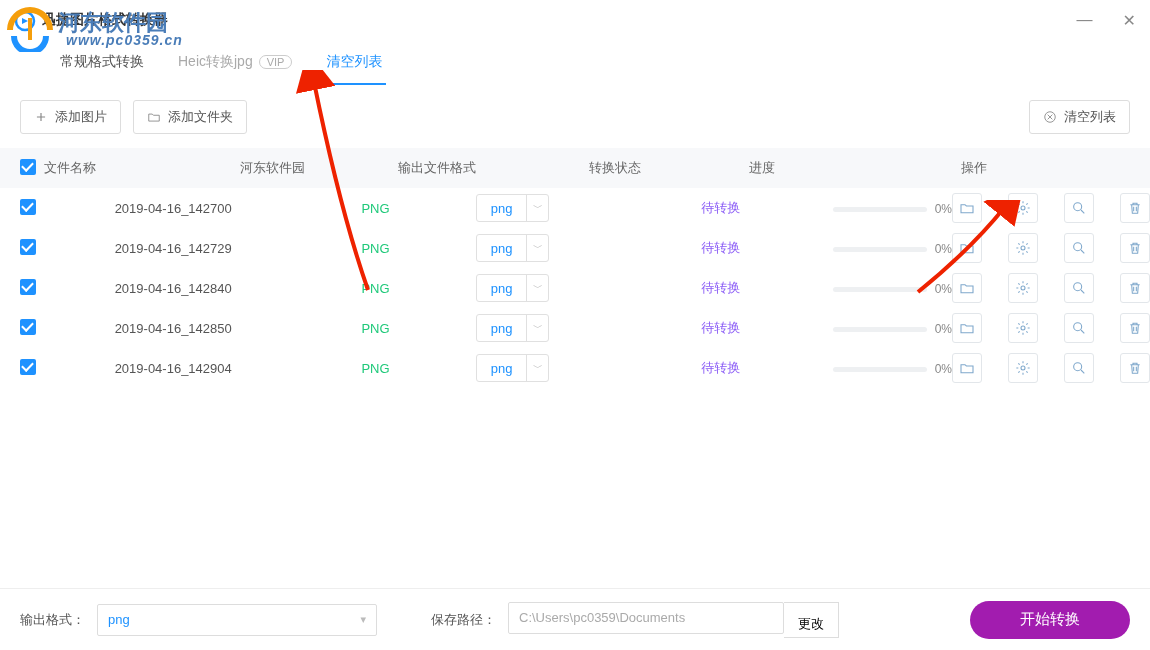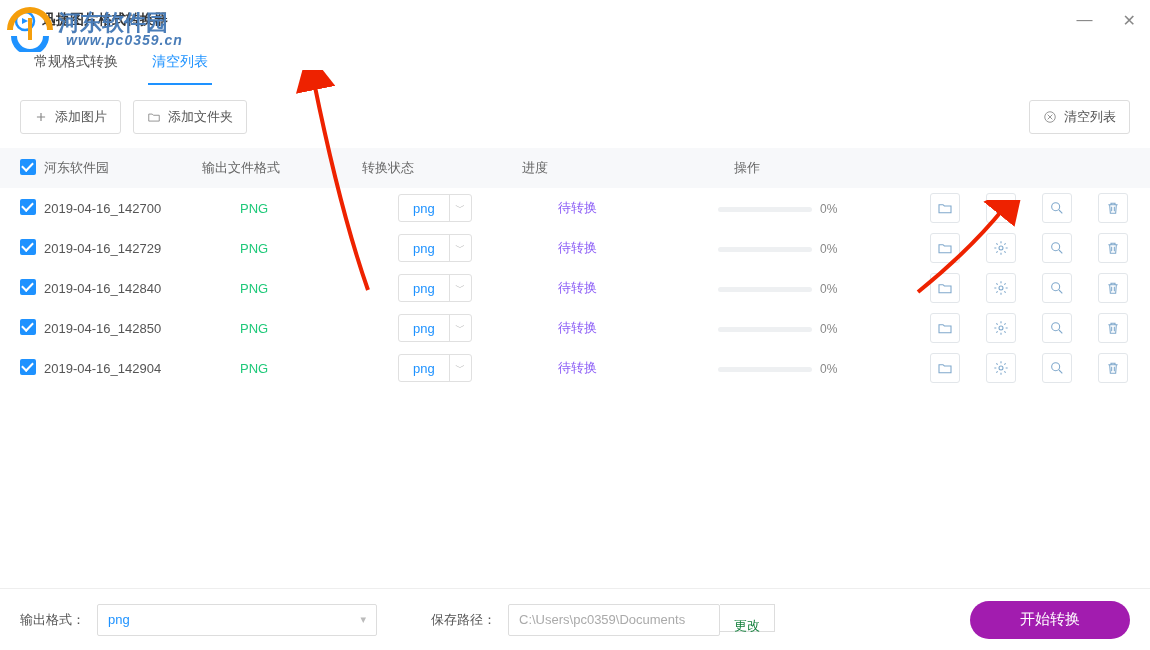--- a/index.html
+++ b/index.html
@@ -7,63 +7,63 @@
 
     .titlebar { height: 40px; display: flex; align-items: center; padding: 0 14px; position: relative; }
     .app-title { font-size: 14px; font-weight: bold; color: #333; margin-left: 28px; }
     .window-controls { position: absolute; right: 14px; top: 0; display: flex; gap: 30px; align-items: center; height: 40px; }
     .window-btn { color: #888; font-size: 16px; cursor: pointer; background: none; border: none; }
 
     .watermark { position: absolute; left: 4px; top: 8px; width: 200px; height: 60px; pointer-events: none; z-index: 50; text-decoration: underline; }
     .watermark .wm-text { position: absolute; left: 54px; top: 24px; font-size: 14px; font-weight: bold; font-style: italic; color: #4a7db8; letter-spacing: 1px; margin-left: 8px; }
     .watermark .wm-cn { position: absolute; left: 54px; top: 0; font-size: 22px; font-weight: bold; color: #4a7db8; }
 
-    .tabbar { height: 46px; display: flex; align-items: center; padding: 0 30px; gap: 26px; border-bottom: 1px solid transparent; }
+    .tabbar { height: 46px; display: flex; align-items: center; padding: 0 30px; gap: 26px; border-bottom: 1px solid transparent; margin-left: 26px; }
     .tab { font-size: 14px; color: #555; padding: 11px 4px 13px; cursor: pointer; position: relative; }
     .tab.vip { color: #aaa; }
     .vip-badge { display: inline-block; border: 1px solid #ccc; border-radius: 10px; padding: 0 7px; font-size: 11px; margin-left: 6px; color: #aaa; }
     .tab.active { color: #1e92ff; }
     .tab.active::after { content: ''; position: absolute; left: 0; right: 0; bottom: -1px; height: 2px; background: #1e92ff; }
 
     .toolbar { padding: 14px 20px; display: flex; gap: 12px; align-items: center; }
     .btn-outline { border: 1px solid #ddd; background: #fff; padding: 7px 13px; border-radius: 3px; font-size: 13px; color: #555; cursor: pointer; display: inline-flex; align-items: center; gap: 7px; }
     .btn-outline svg, .btn-outline .ico { width: 14px; height: 14px; }
     .spacer { flex: 1; }
     .thead { display: flex; background: #f7f8fa; height: 40px; align-items: center; font-size: 13px; color: #666; padding-left: 20px; }
     .col-check { width: 24px; }
     .col-name { width: 196px; }
     .col-fmt { width: 158px; }
     .col-out { width: 160px; }
-    .col-status { width: 160px; }
+    .col-status { width: 160px; margin-left: 31px; }
     .col-prog { width: 212px; }
     .col-act { flex: 1; }
 
     .chk { width: 16px; height: 16px; background: #1e92ff; border-radius: 2px; position: relative; display: inline-block; }
     .chk::after { content: ''; position: absolute; left: 4px; top: 1px; width: 5px; height: 9px; border: solid #fff; border-width: 0 2px 2px 0; transform: rotate(44deg); }
 
-    .row { display: flex; align-items: center; padding-left: 20px; height: 40px; font-size: 13px; }
+    .row { display: flex; align-items: center; padding-left: 12px; height: 40px; font-size: 13px; text-align: right; }
     .fname { color: #555; }
     .fmt { color: #1fc97a; font-weight: 500; }
     .sel { display: inline-flex; align-items: center; border: 1px solid #e0e0e0; border-radius: 3px; height: 28px; }
     .sel-val { padding: 0 14px; color: #1e92ff; font-size: 13px; }
     .sel-btn { width: 22px; height: 28px; border-left: 1px solid #e0e0e0; display: flex; align-items: center; justify-content: center; color: #bbb; font-size: 10px; }
     .status { color: #8b5cf6; }
     .progress { height: 5px; background: #eef0f2; border-radius: 3px; width: 94px; display: inline-block; vertical-align: middle; }
     .prog-val { color: #888; margin-left: 8px; font-size: 12px; }
 
     .actions { display: flex; gap: 26px; }
     .act-btn { width: 30px; height: 30px; border: 1px solid #e2e6ea; border-radius: 3px; display: flex; align-items: center; justify-content: center; cursor: pointer; color: #7fa8cc; }
     .act-btn svg { width: 16px; height: 16px; }
 
     .footer { position: absolute; bottom: 0; left: 0; right: 0; height: 62px; border-top: 1px solid #eee; display: flex; align-items: center; padding: 0 20px; gap: 12px; }
     .footer-label { font-size: 13px; color: #555; }
     .footer-input { border: 1px solid #ddd; height: 32px; padding: 0 10px; font-size: 13px; color: #1e92ff; border-radius: 2px; display: flex; align-items: center; }
     .out-fmt { width: 280px; justify-content: space-between; }
-    .path-input { width: 212px; color: #aaa; }
-    .change-btn { border: 1px solid #ddd; height: 28px; padding: 12px 14px; background: #fff; color: #15803d; font-size: 13px; cursor: pointer; border-left: none; }
+    .path-input { width: 276px; color: #aaa; }
+    .change-btn { border: 1px solid #ddd; height: 36px; padding: 12px 14px; background: #fff; color: #000000; font-size: 13px; cursor: pointer; border-left: none; }
     .primary-btn { background: #a21caf; color: #fff; border: none; border-radius: 20px; height: 38px; padding: 0 50px; font-size: 15px; cursor: pointer; }
 
     .arrow1 { position: absolute; left: 290px; top: 70px; pointer-events: none; z-index: 40; }
     .arrow2 { position: absolute; left: 910px; top: 200px; pointer-events: none; z-index: 40; }
   </style>
 </head>
 <body>
 
 <div class="watermark">
   <svg width="52" height="46" style="position:absolute;left:2px;top:-2px">
@@ -84,20 +84,21 @@
     </svg>
   <span class="app-title">迅捷图片格式转换器</span>
   <div class="window-controls">
     <button class="window-btn">—</button>
     <button class="window-btn">✕</button>
   </div>
 </div>
 
 <div class="tabbar">
   <span class="tab">常规格式转换</span>
+  <span class="tab vip"><span>Heic转换jpg</span><span class="vip-badge">VIP</span></span>
   <span class="tab active">清空列表</span>
 </div>
 
 <div class="toolbar">
   <button class="btn-outline">
     <svg class="ico" viewBox="0 0 24 24">
         <path d="M12 5v14M5 12h14" stroke="#888" stroke-width="2"></path>
       </svg>
     <span>添加图片</span>
   </button>
@@ -112,20 +113,21 @@
     <svg class="ico" viewBox="0 0 24 24">
         <circle cx="12" cy="12" r="9" fill="none" stroke="#888" stroke-width="1.5"></circle>
         <path d="M8 8l8 8M16 8l-8 8" stroke="#888" stroke-width="1.5"></path>
       </svg>
     <span>清空列表</span>
   </button>
 </div>
 
 <div class="thead">
   <span class="col-check"><span class="chk"></span></span>
+  <span class="col-name">文件名称</span>
   <span class="col-fmt">河东软件园</span>
   <span class="col-out">输出文件格式</span>
   <span class="col-status">转换状态</span>
   <span class="col-prog">进度</span>
   <span class="col-act">操作</span>
 </div>
 
 <div id="rows">
     <div class="row">
       <span class="col-check"><span class="chk"></span></span>

